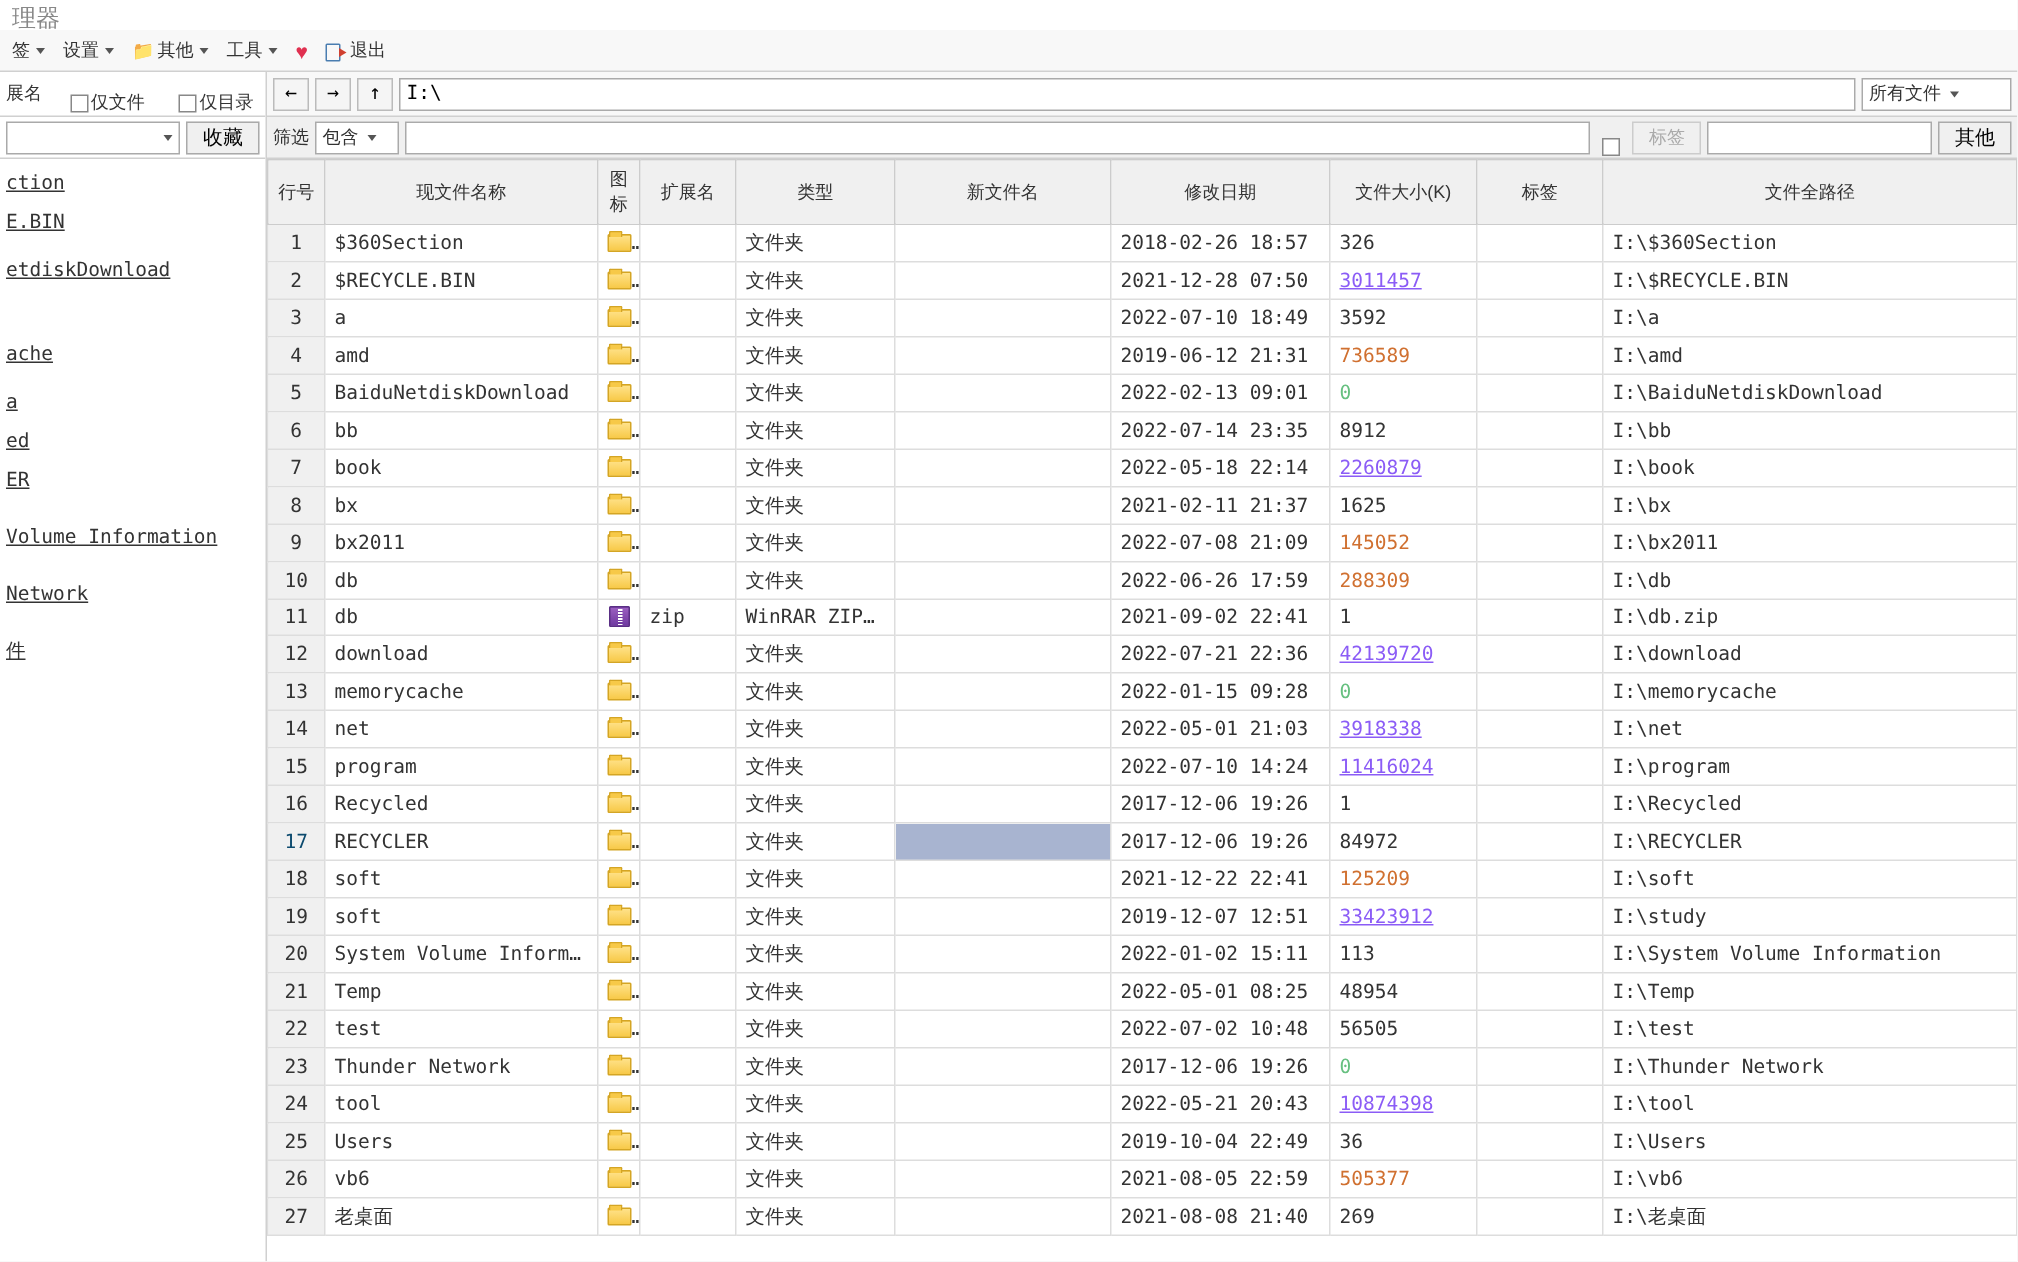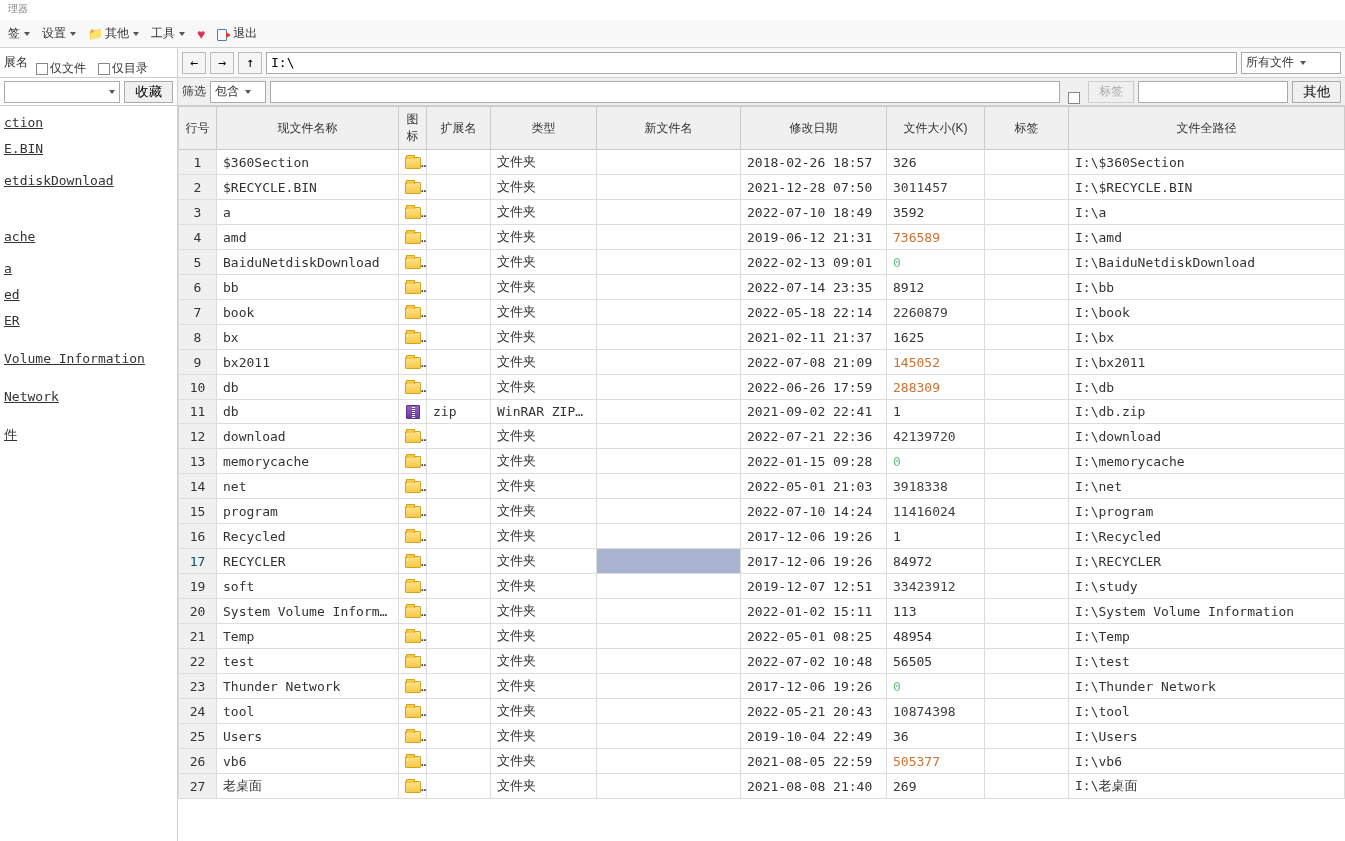--- a/index.html
+++ b/index.html
@@ -5,21 +5,21 @@
 * { box-sizing: border-box; margin: 0; padding: 0; }
 body {
   font-family: "Microsoft YaHei", "SimSun", sans-serif;
   font-size: 12px;
   background: #f0f0f0;
   color: #333;
   overflow: hidden;
 }
 .app { display: flex; flex-direction: column; height: 841px; width: 1345px; }
 .titlebar {
-  height: 20px; background: #fff; color: #888; padding: 2px 8px; font-size: 10px;
+  height: 20px; background: #fff; color: #888; padding: 2px 8px; font-size: 16px;
 }
 .menubar {
   height: 28px; display: flex; align-items: center; gap: 4px;
   padding: 2px 4px; background: #f8f8f8; border-bottom: 1px solid #d0d0d0;
 }
 .menu-item {
   padding: 2px 4px; cursor: pointer; display: inline-flex; align-items: center; gap: 2px;
 }
 .dropdown-caret {
   display: inline-block; width: 0; height: 0;
@@ -126,28 +126,28 @@
 }
 .zip-icon {
   display: inline-block; width: 14px; height: 14px;
   background: linear-gradient(#9b5fc0,#6f3aa0); border: 1px solid #5a2f85;
   border-radius: 1px; vertical-align: middle; position: relative;
 }
 .zip-icon::after {
   content: ""; position: absolute; left: 5px; top: 1px; width: 3px; height: 11px;
   background: repeating-linear-gradient(#fff,#fff 1px,#6f3aa0 1px,#6f3aa0 2px);
 }
-.sz-red { color: #404040; }
+.sz-red { color: #8b5cf6; text-decoration: underline; }
 .sz-orange { color: #d07030; }
 .sz-green { color: #67c080; }
 .row-red { color: #0c4a6e; }
 .sel-cell { background: #a8b4d0; }
 .left-top-row {
   height: 30px; display: flex; align-items: center; gap: 4px;
-  padding: 2px 4px; border-bottom: 1px solid #d0d0d0;
+  padding: 2px 4px; border-bottom: 1px solid #d0d0d0; justify-content: space-between;
 }
 .fav-row {
   height: 28px; display: flex; align-items: center; gap: 4px;
   padding: 2px 4px; border-bottom: 1px solid #d0d0d0;
 }
 .yellow-folder { color: #d4a524; }
 </style>
 </head>
 <body>
 
@@ -468,20 +468,32 @@
                 <td class="col-icon"><span class="folder-icon"></span></td>
                 <td class="col-ext"></td>
                 <td class="col-type">文件夹</td>
                 <td class="col-newname sel-cell"></td>
                 <td class="col-date">2017-12-06 19:26</td>
                 <td class="col-size ">84972</td>
                 <td class="col-tag"></td>
                 <td class="col-path">I:\RECYCLER</td>
               </tr>
               <tr>
+                <td class="col-rownum">18</td>
+                <td class="col-name">soft</td>
+                <td class="col-icon"><span class="folder-icon"></span></td>
+                <td class="col-ext"></td>
+                <td class="col-type">文件夹</td>
+                <td class="col-newname"></td>
+                <td class="col-date">2021-12-22 22:41</td>
+                <td class="col-size sz-orange">125209</td>
+                <td class="col-tag"></td>
+                <td class="col-path">I:\soft</td>
+              </tr>
+              <tr>
                 <td class="col-rownum">19</td>
                 <td class="col-name">soft</td>
                 <td class="col-icon"><span class="folder-icon"></span></td>
                 <td class="col-ext"></td>
                 <td class="col-type">文件夹</td>
                 <td class="col-newname"></td>
                 <td class="col-date">2019-12-07 12:51</td>
                 <td class="col-size sz-red">33423912</td>
                 <td class="col-tag"></td>
                 <td class="col-path">I:\study</td>

